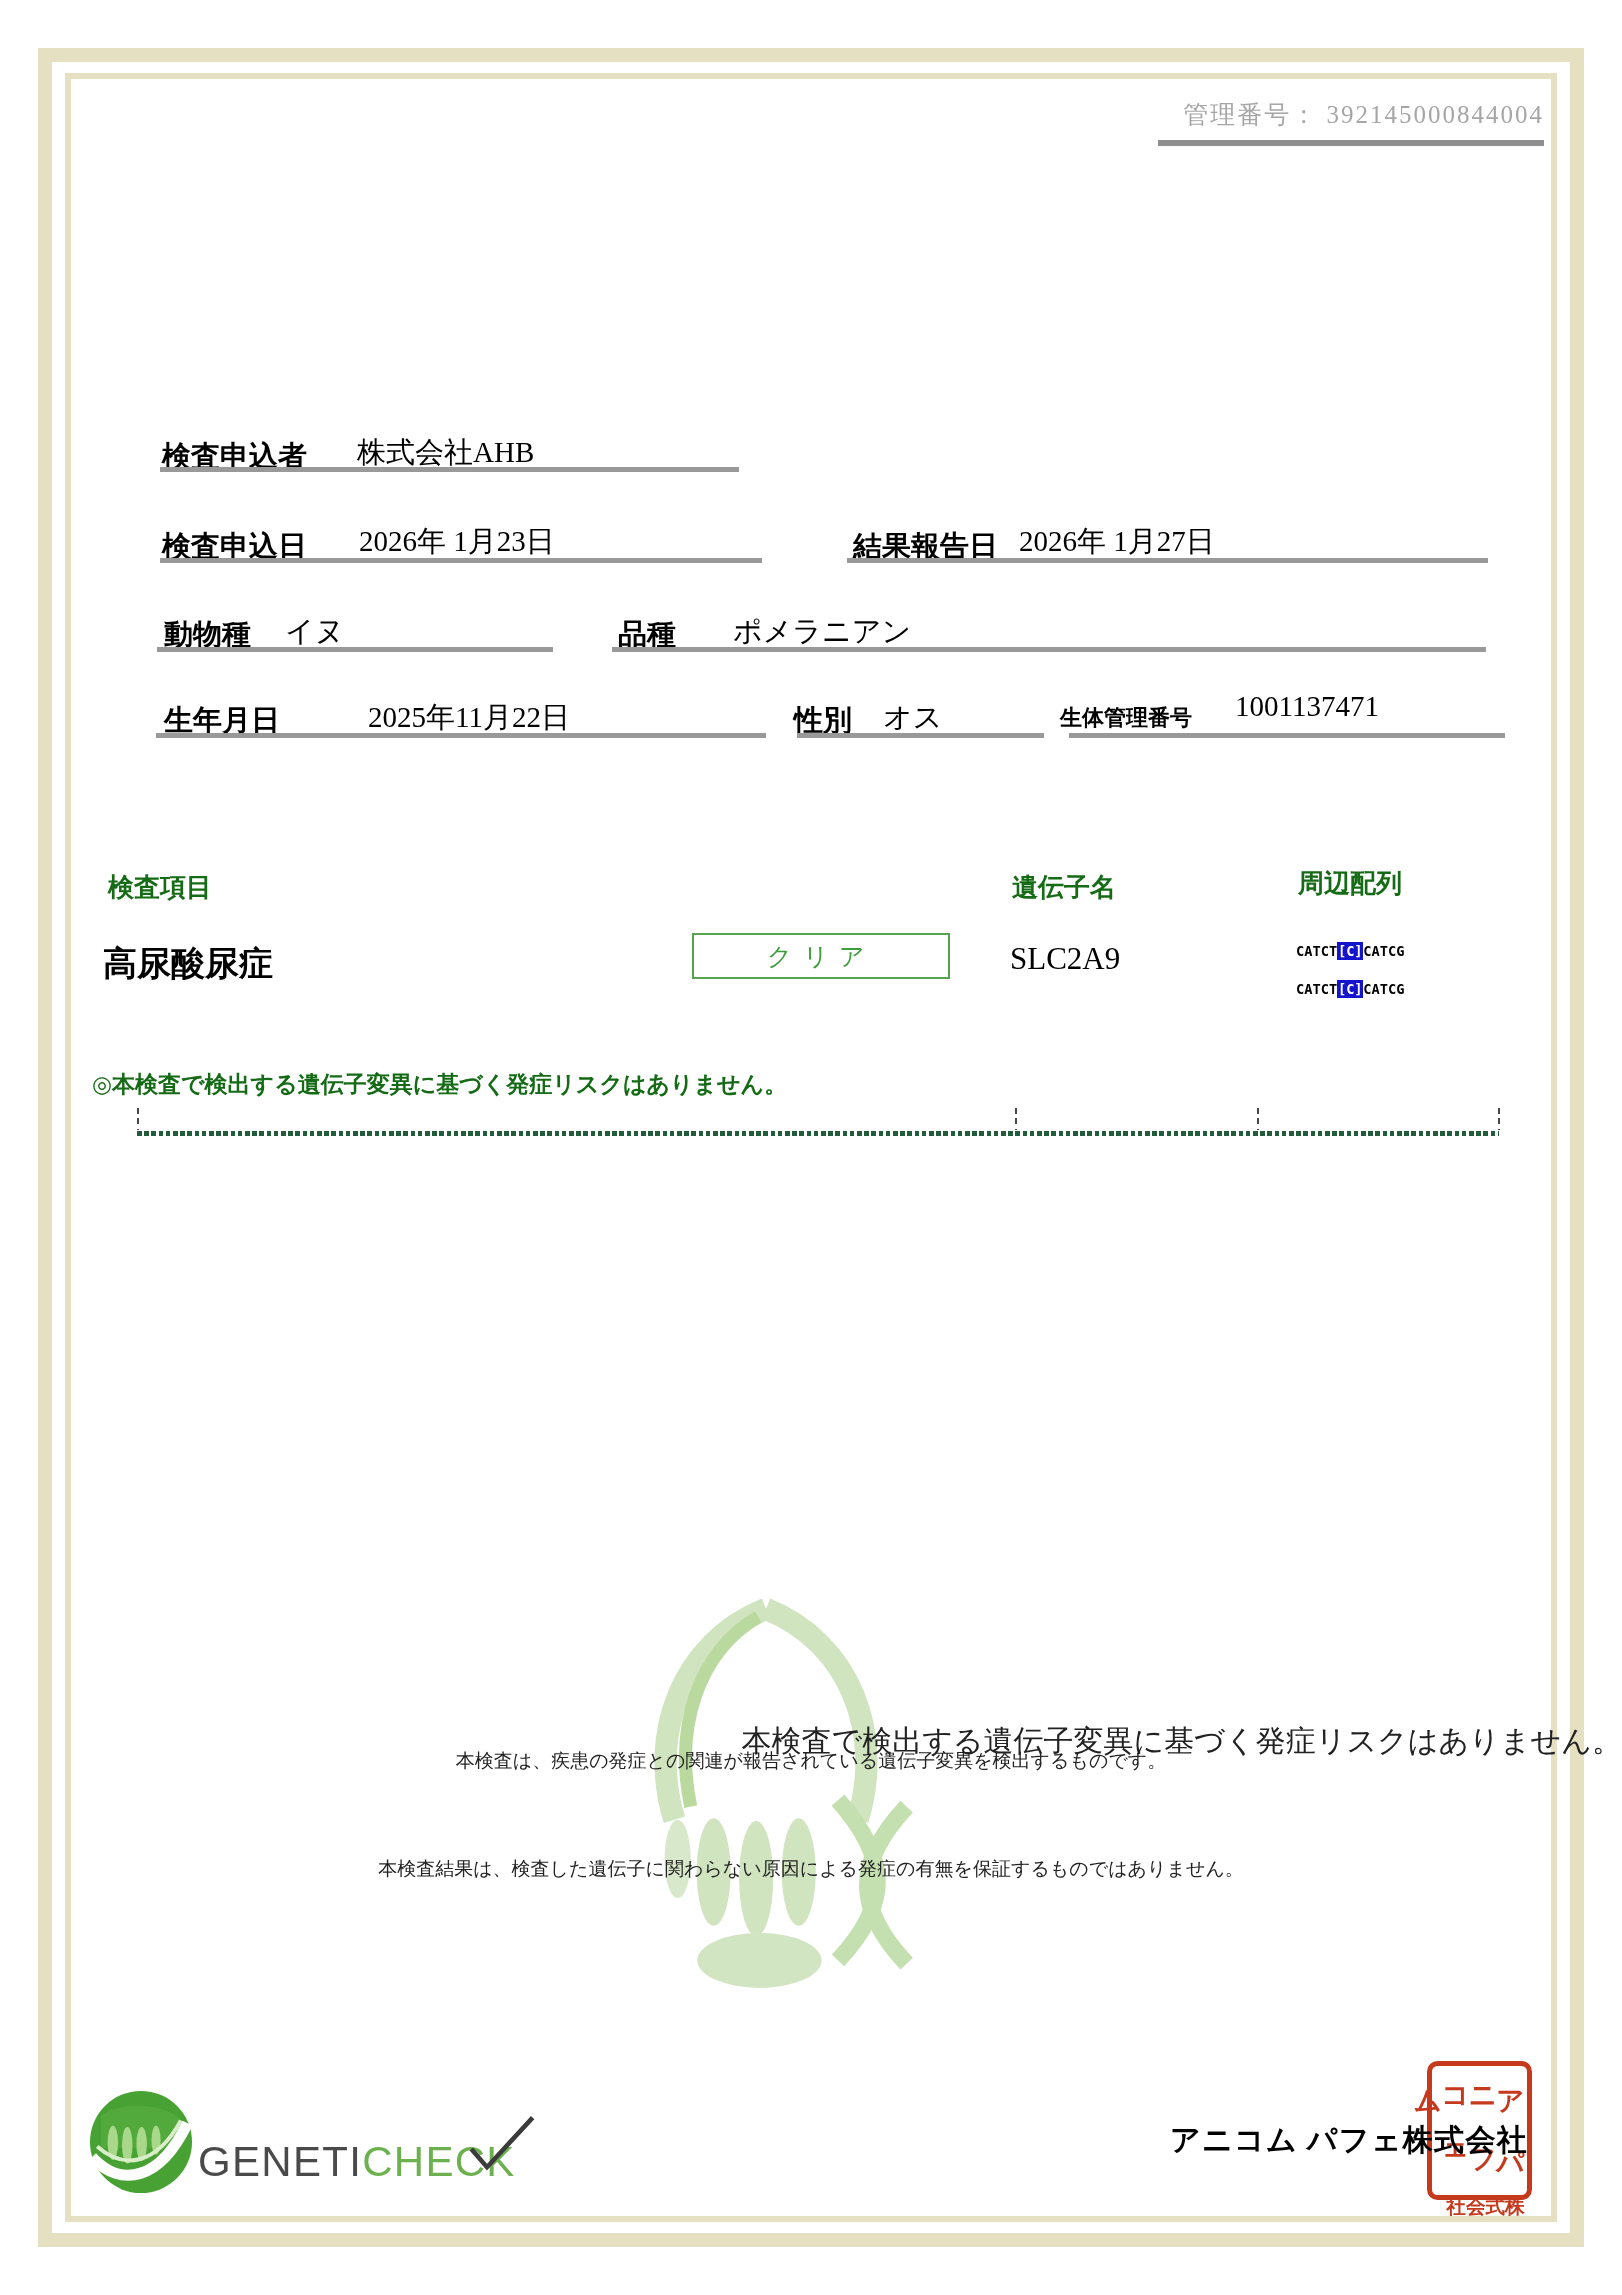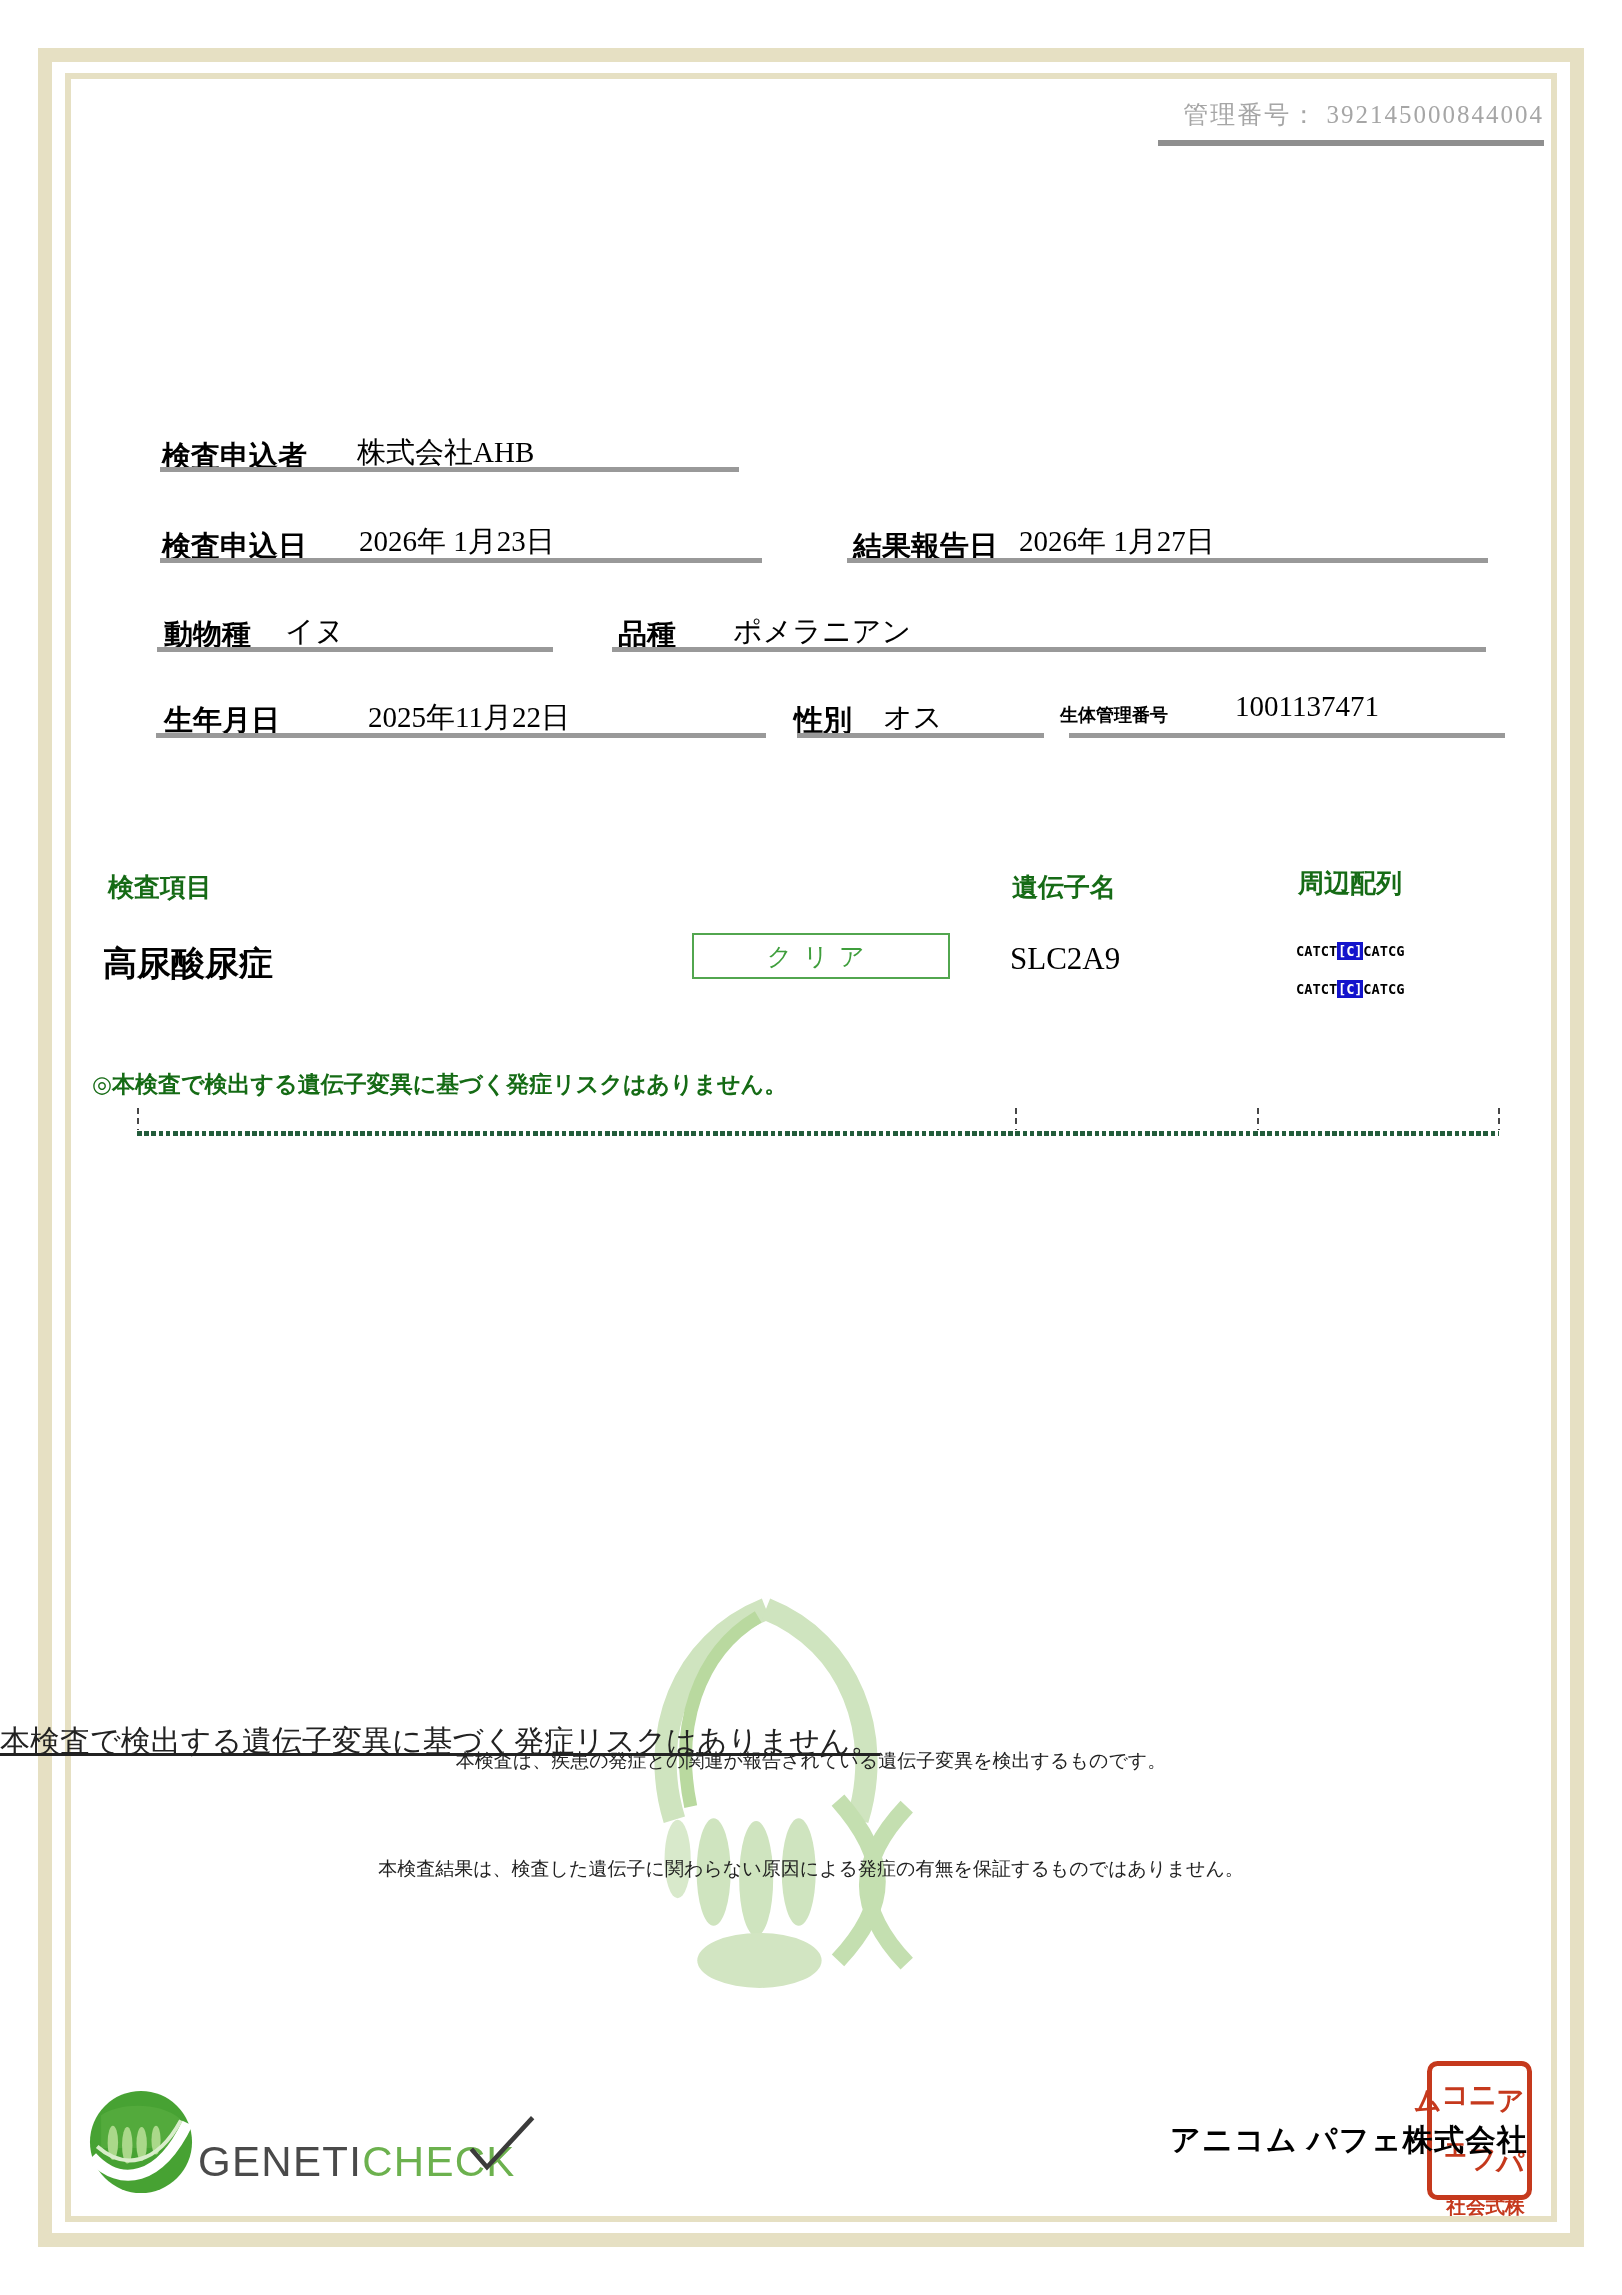--- a/index.html
+++ b/index.html
@@ -29,22 +29,22 @@
   .seq .hl{background:#1414cc;color:#ffffff;padding:0.7px 0.7px;}
   .desc{left:92px;top:1014px;width:1446px;font-size:20px;font-weight:700;color:#000;line-height:1.15;}
   .risk{left:92px;top:1069px;width:1446px;font-size:23px;font-weight:700;color:#156b15;}
   .vdash{position:absolute;width:2px;height:22px;top:1108px;
          background:repeating-linear-gradient(180deg,#474747 0 5.9px,transparent 5.9px 10.5px);}
   .hdots{left:137px;top:1131px;width:1362px;height:4.6px;
          background:repeating-linear-gradient(90deg,#235c3b 0 4.6px,transparent 4.6px 7.2px);}
   
   .sum1{left:0;top:1673px;width:100%;text-align:center;font-size:27.5px;color:#222;
         font-family:"Liberation Sans",sans-serif;}
-  .sum2{left:0;top:1721px;width:100%;text-align:left;font-size:30px;color:#222;
-        font-family:"Liberation Sans",sans-serif;text-decoration:underline;}
+  .sum2{left:0;top:1721px;width:100%;text-align:right;font-size:30px;color:#222;
+        font-family:"Liberation Sans",sans-serif;}
   .note{left:0;width:100%;text-align:center;font-size:19px;color:#222;
         font-family:"Liberation Sans",sans-serif;}
   
   .logo-text{left:198px;top:2138px;font-family:"Liberation Sans",sans-serif;font-size:42px;letter-spacing:1.3px;}
   .logo-text .g1{color:#4a4a4a;}
   .logo-text .g2{color:#6cb14e;}
   .company{left:1170px;top:2120px;font-size:30px;font-weight:700;letter-spacing:1.3px;color:#000;z-index:3;}
   .seal{left:1427px;top:2061px;width:105px;height:139px;border:5.2px solid #c5391d;border-radius:10.5px;
         box-sizing:border-box;writing-mode:vertical-rl;display:flex;justify-content:center;
         padding:5.2px 2.6px;z-index:2;background:transparent;}
@@ -89,21 +89,21 @@
   <div class="uline" style="left:612px;top:647px;width:874px;"></div>
 
   <div class="abs flabel" style="left:164px;top:701px;">生年月日</div>
   <div class="abs fvalue" style="left:368px;top:698px;">2025年11月22日</div>
   <div class="uline" style="left:156px;top:733px;width:610px;"></div>
 
   <div class="abs flabel" style="left:794px;top:701px;">性別</div>
   <div class="abs fvalue" style="left:883px;top:698px;">オス</div>
   <div class="uline" style="left:797px;top:733px;width:247px;"></div>
 
-  <div class="abs flabel" style="left:1060px;top:703px;font-size:18px;">生体管理番号</div>
+  <div class="abs flabel" style="left:1060px;top:703px;font-size:22px;">生体管理番号</div>
   <div class="abs fvalue" style="left:1235px;top:690px;">1001137471</div>
   <div class="uline" style="left:1069px;top:733px;width:436px;"></div>
 
   <div class="abs ghead" style="left:108px;top:870px;">検査項目</div>
   <div class="abs ghead" style="left:1012px;top:870px;">遺伝子名</div>
   <div class="abs ghead" style="left:1298px;top:866px;">周辺配列</div>
 
   <div class="abs item-name">高尿酸尿症</div>
 
   <div class="abs status-box">

